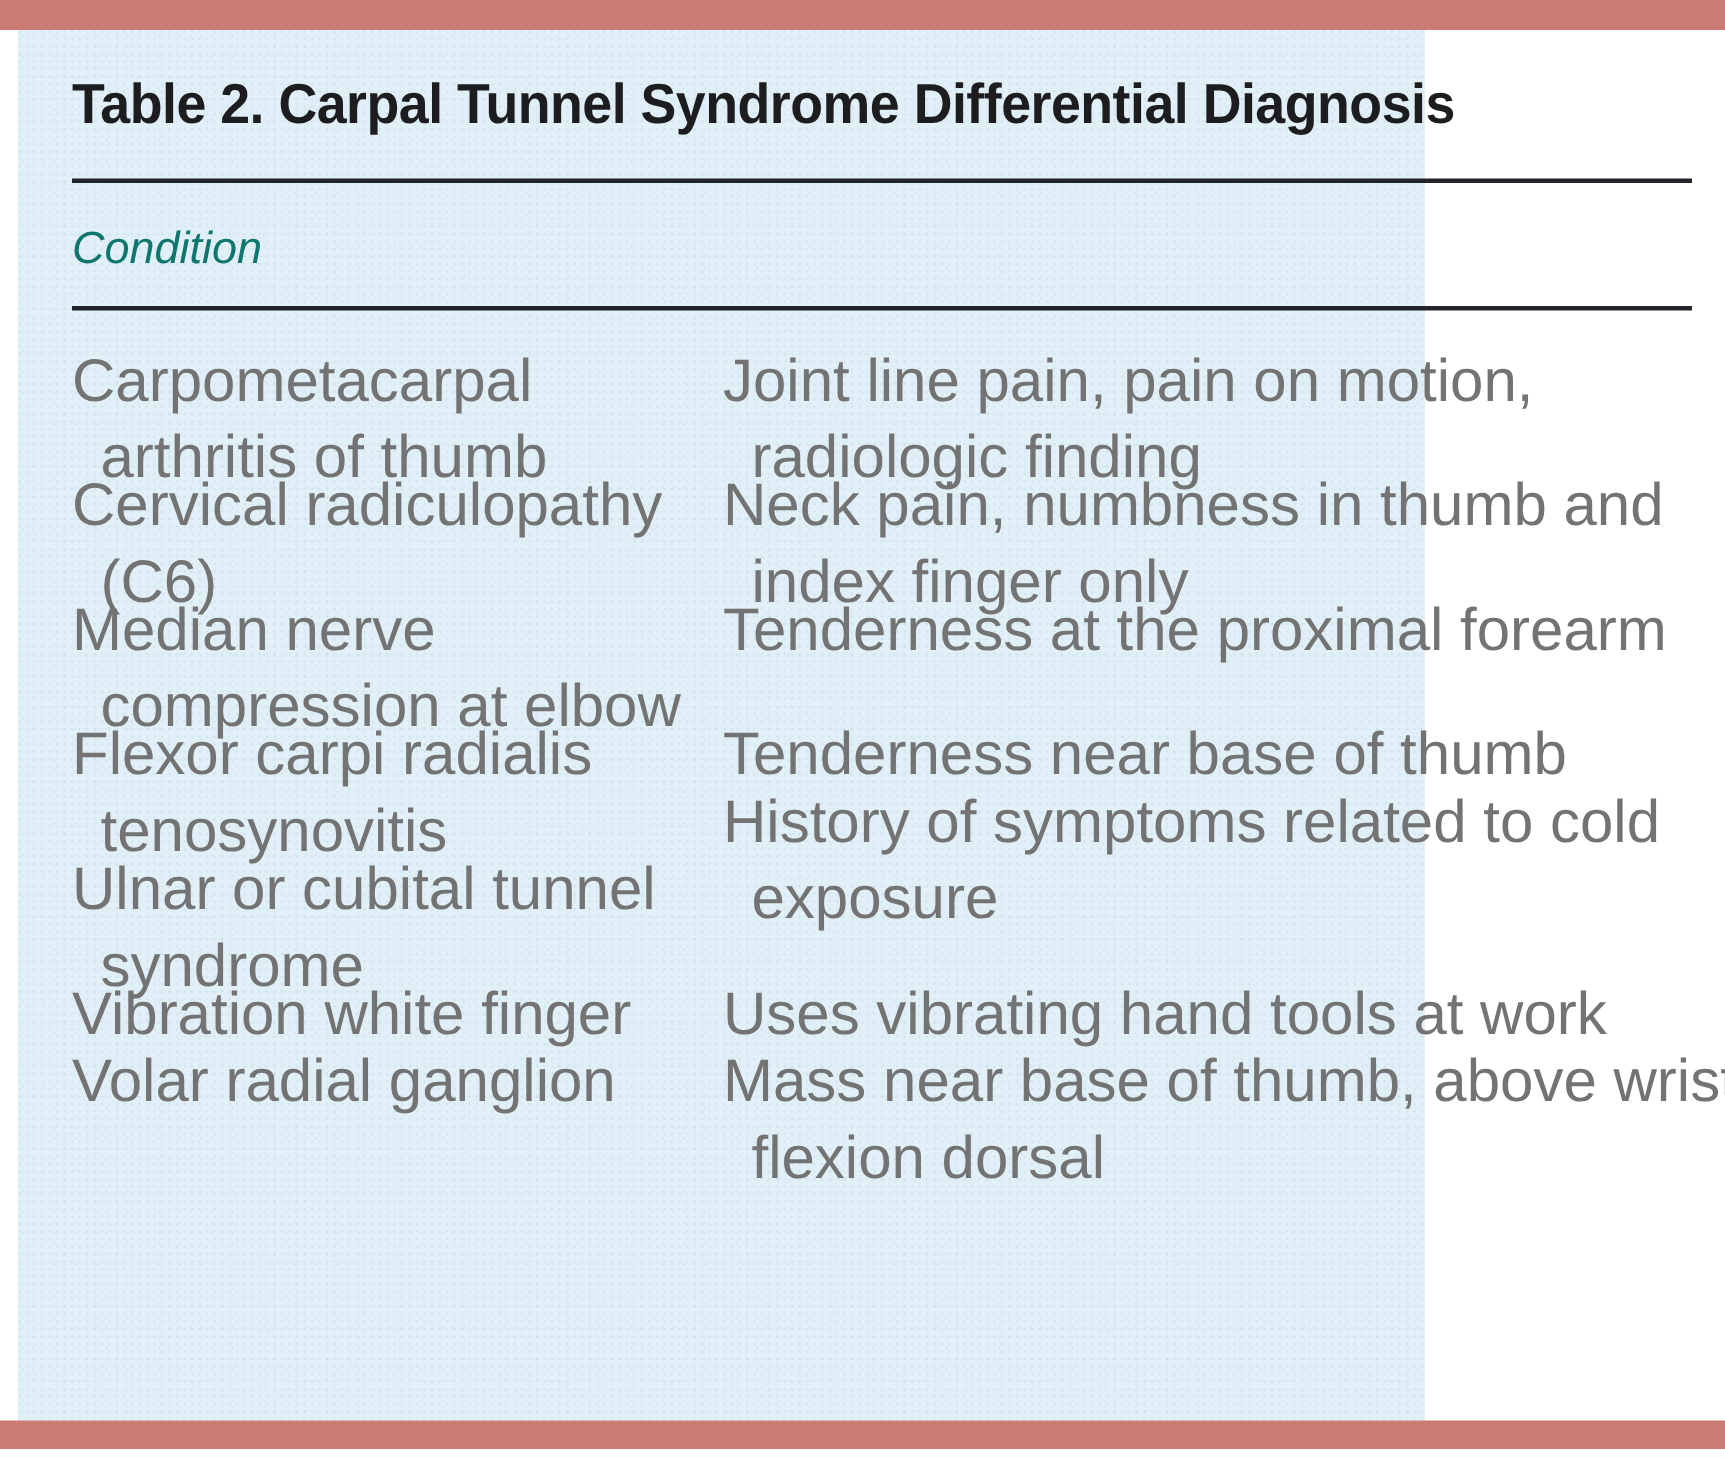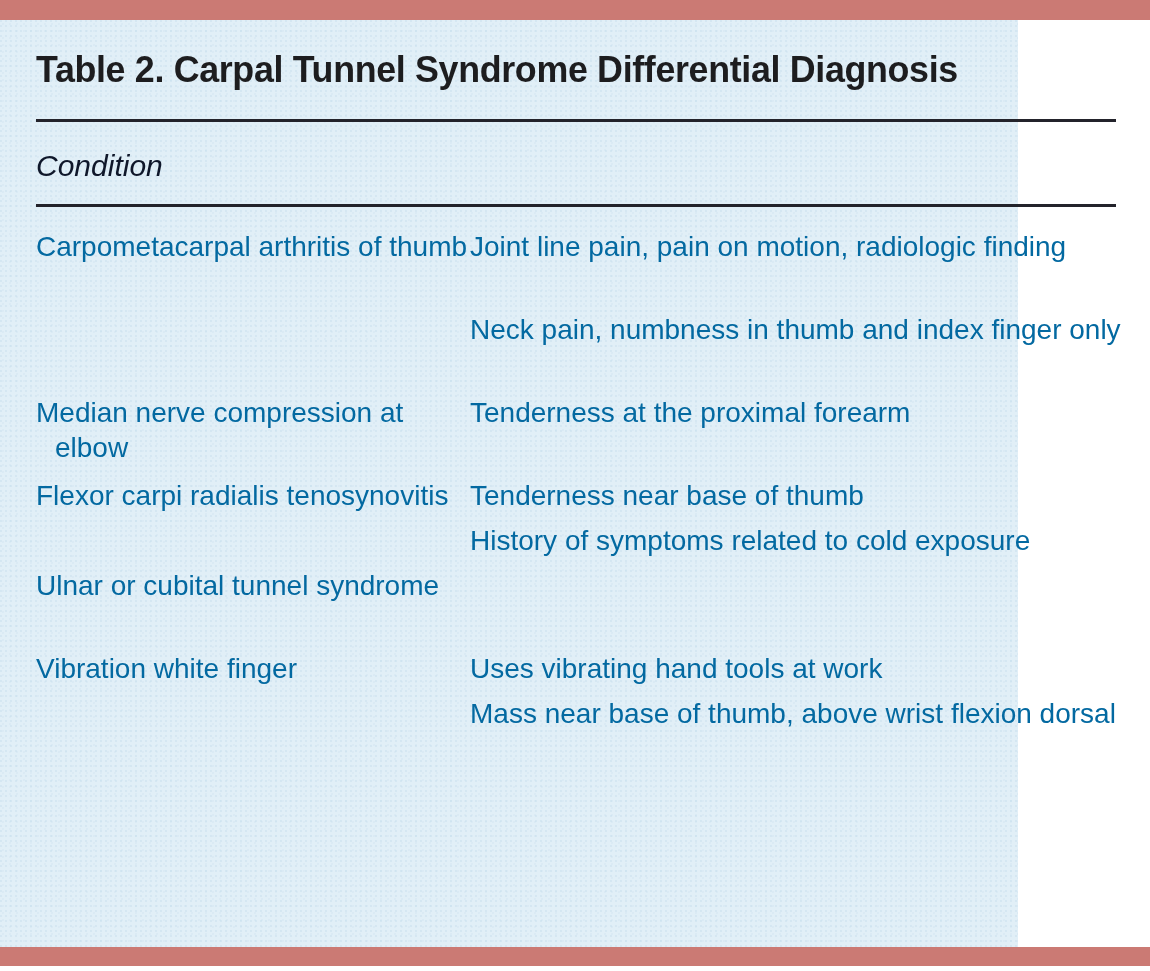--- a/index.html
+++ b/index.html
@@ -25,23 +25,23 @@
     left: 0;
     width: 1150px;
     background-color: #cb7a74;
   }
   .bar-top    { top: 0px;   height: 20px; }
   .bar-bottom { top: 947px; height: 19px; }
 
   
   .panel {
     position: absolute;
-    left: 0;
+    left: 12px;
     top: 20px;
-    width: 1018px;
+    width: 938px;
     height: 927px;
     background-color: #e1eff7;
   }
 
   
   .panel::before {
     content: "";
     position: absolute;
     inset: 0;
     pointer-events: none;
@@ -90,21 +90,21 @@
     position: absolute;
     left: 0;
     top: 131px;
     width: 1150px;
     height: 40px;
   }
   .col-header {
     position: absolute;
     font-size: 30px;
     font-style: italic;
-    color: #0f172a;
+    color: #0f766e;
     line-height: 1;
     white-space: nowrap;
   }
   .col-header.c1 { left: 36px; }
   .col-header.c2 { left: 470px; }
 
   
   .rows {
     position: absolute;
     left: 0;
@@ -115,22 +115,22 @@
   .row {
     position: relative;
     display: block;
     width: 1150px;
     margin-bottom: 8px;
   }
 
   .cell {
     position: absolute;
     top: 0;
-    font-size: 28px;
-    color: #0369a1;
+    font-size: 40px;
+    color: #737373;
     line-height: 1.265;
     
     padding-left: 19px;
     text-indent: -19px;
     white-space: pre-line;
   }
   .cell.condition      { left: 36px;  width: 420px; }
   .cell.characteristic { left: 470px; width: 660px; }
 
   .row-spacer { display: block; width: 1px; }
@@ -155,20 +155,21 @@
 
       <div class="rule rule-under-header"></div>
 
       <div class="rows" id="rows-container">
           <div class="row" style="height: 75px;">
             <div class="cell condition">Carpometacarpal arthritis of thumb</div>
             <div class="cell characteristic">Joint line pain, pain on motion, radiologic finding</div>
             <span class="row-spacer"></span>
           </div>
           <div class="row" style="height: 75px;">
+            <div class="cell condition">Cervical radiculopathy (C6)</div>
             <div class="cell characteristic">Neck pain, numbness in thumb and index finger only</div>
             <span class="row-spacer"></span>
           </div>
           <div class="row" style="height: 75px;">
             <div class="cell condition">Median nerve compression at elbow</div>
             <div class="cell characteristic">Tenderness at the proximal forearm</div>
             <span class="row-spacer"></span>
           </div>
           <div class="row" style="height: 37px;">
             <div class="cell condition">Flexor carpi radialis tenosynovitis</div>
@@ -182,20 +183,21 @@
           <div class="row" style="height: 75px;">
             <div class="cell condition">Ulnar or cubital tunnel syndrome</div>
             <span class="row-spacer"></span>
           </div>
           <div class="row" style="height: 37px;">
             <div class="cell condition">Vibration white finger</div>
             <div class="cell characteristic">Uses vibrating hand tools at work</div>
             <span class="row-spacer"></span>
           </div>
           <div class="row" style="height: 75px;">
+            <div class="cell condition">Volar radial ganglion</div>
             <div class="cell characteristic">Mass near base of thumb, above wrist flexion dorsal</div>
             <span class="row-spacer"></span>
           </div>
           <div class="row" style="height: 37px;">
             <span class="row-spacer"></span>
           </div>
         </div>
 
     </div>
   </div>

